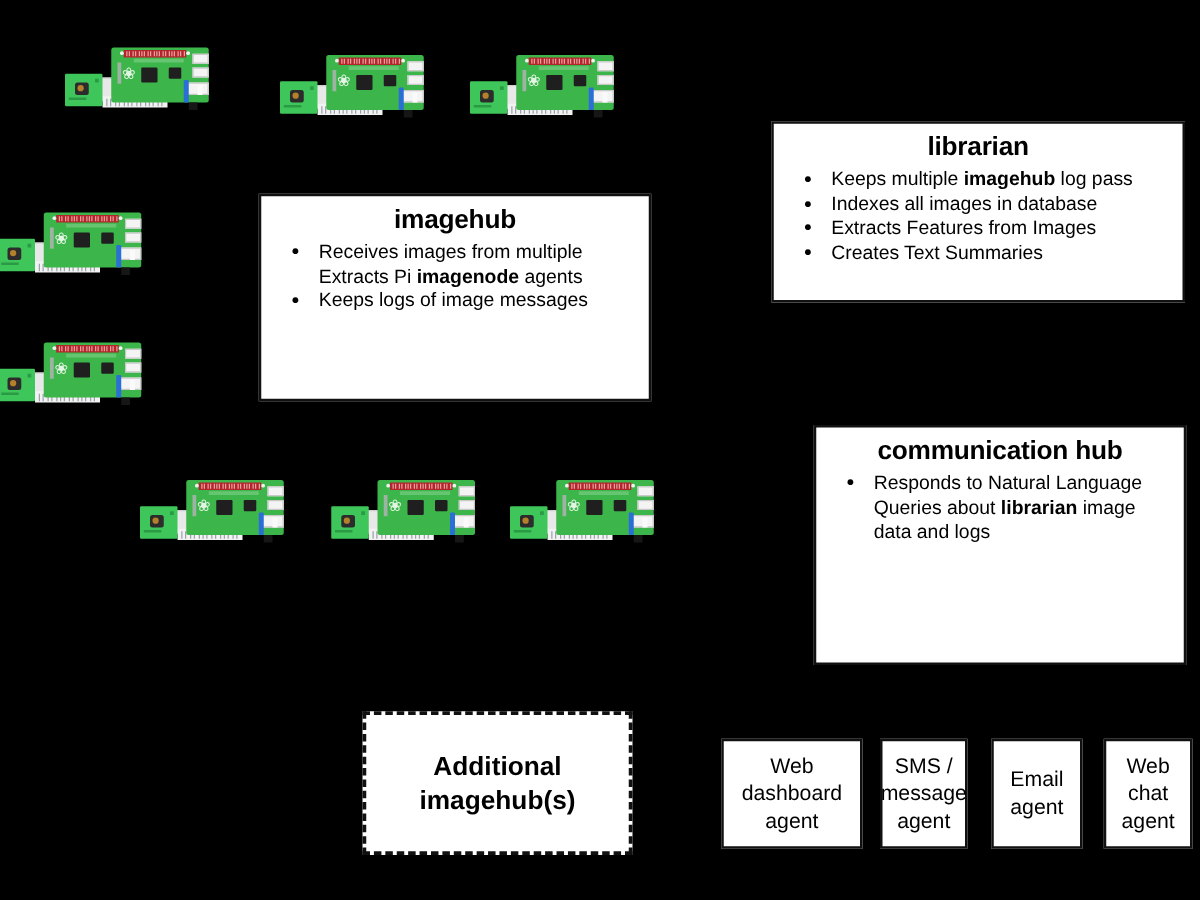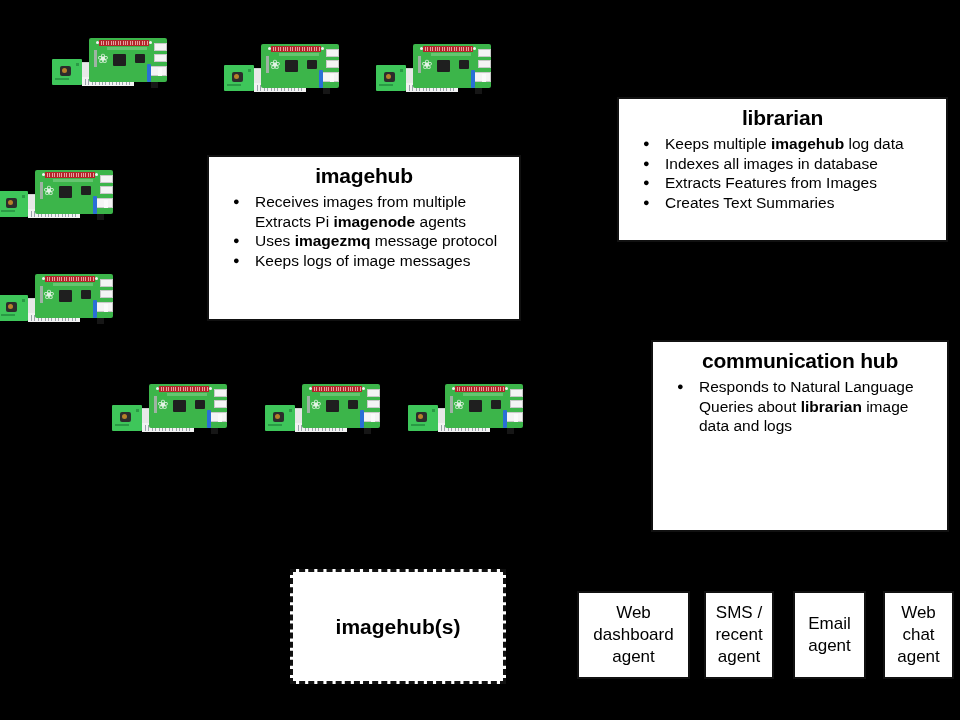--- a/index.html
+++ b/index.html
@@ -748,60 +748,60 @@
         <div class="lens"></div>
         <div class="cdot1"></div>
         <div class="cdot2"></div>
       </div>
     </div>
 
   <div class="card" style="left:207px; top:155px; width:314px; height:166px;">
     <div class="card-title">imagehub</div>
     <ul class="bullets" id="imagehub-bullets">
         <li><span>Receives images from multiple </span><span>Extracts Pi </span><b>imagenode</b><span> agents</span></li>
-        <li><span>Uses </span><b>imagezmq</b><span> message protocol</span></li>
         <li><span>Keeps logs of image messages</span></li>
       </ul>
   </div>
 
   <div class="card" style="left:617px; top:97px; width:331px; height:145px;">
     <div class="card-title">librarian</div>
     <ul class="bullets" id="librarian-bullets">
-        <li><span>Keeps multiple </span><b>imagehub</b><span> log data</span></li>
+        <li><span>Keeps multiple </span><b>imagehub</b><span> log pass</span></li>
         <li><span>Indexes all images in database</span></li>
         <li><span>Extracts Features from Images</span></li>
         <li><span>Creates Text Summaries</span></li>
       </ul>
   </div>
 
   <div class="card" style="left:651px; top:340px; width:298px; height:192px;">
     <div class="card-title">communication hub</div>
     <ul class="bullets" id="commhub-bullets">
         <li><span>Responds to Natural Language Queries about </span><b>librarian</b><span> image data and logs</span></li>
       </ul>
   </div>
 
   <div class="card-dashed" style="left:290px; top:569px; width:216px; height:115px;">
     <div class="big">
+      <div>Additional</div>
       <div>imagehub(s)</div>
     </div>
   </div>
 
   <div class="agent-box" style="left:577px; top:591px; width:113px; height:88px;">
     <div class="label">
       <div>Web</div>
       <div>dashboard</div>
       <div>agent</div>
     </div>
   </div>
 
   <div class="agent-box" style="left:704px; top:591px; width:70px; height:88px;">
     <div class="label">
       <div>SMS /</div>
-      <div>recent</div>
+      <div>message</div>
       <div>agent</div>
     </div>
   </div>
 
   <div class="agent-box" style="left:793px; top:591px; width:73px; height:88px;">
     <div class="label">
       <div>Email</div>
       <div>agent</div>
     </div>
   </div>

